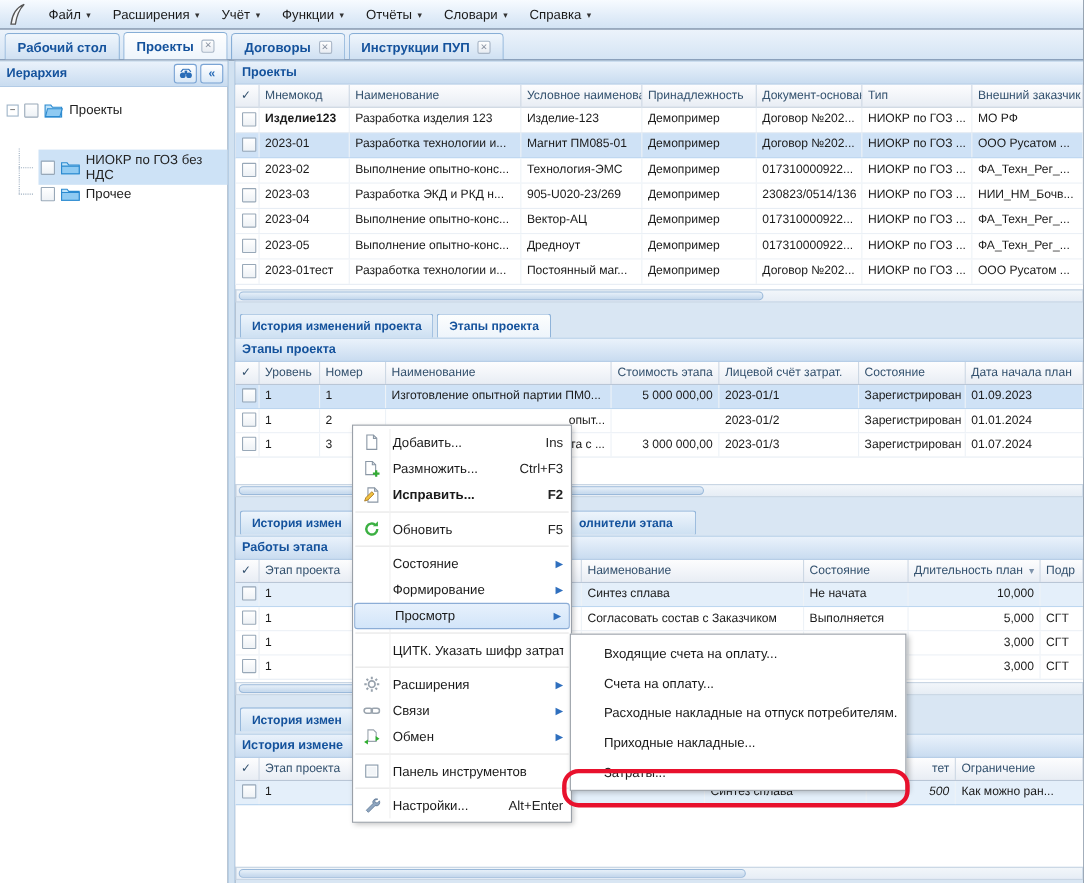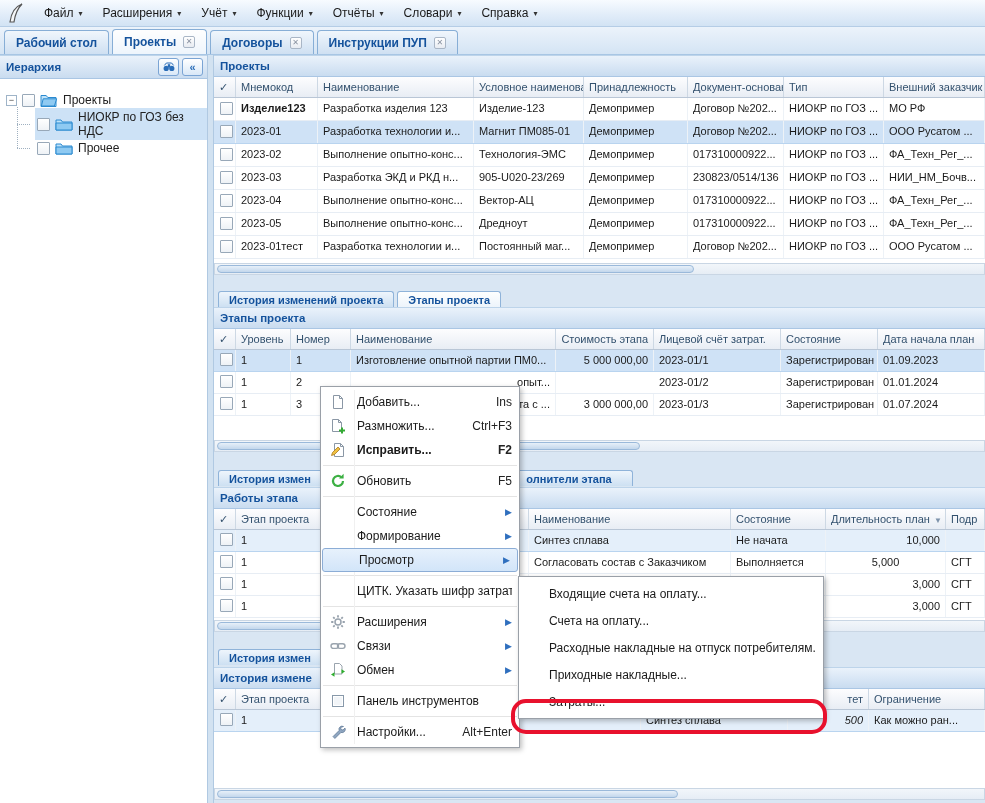--- a/index.html
+++ b/index.html
@@ -41,21 +41,21 @@
   .hbtn { width:21px; height:18px; border:1px solid #7aa4d4; border-radius:3px;
           background:linear-gradient(#fff,#d9e8f7); display:inline-flex; align-items:center;
           justify-content:center; color:#2a6db8; font-weight:bold; font-size:11px; }
   .tree { padding:9px 0 0 6px; }
   .titem { display:flex; align-items:center; height:24px; gap:5px; font-size:12px; color:#222; }
   .exp { width:11px; height:11px; border:1px solid #9fb4c8; background:#fff; font-size:9px;
          line-height:9px; text-align:center; color:#444; flex:none; }
   .cb { width:13px; height:13px; border:1px solid #98a8b8; border-radius:1px;
         background:linear-gradient(#fff,#eef2f6); flex:none; display:inline-block; }
   .folder { width:18px; height:14px; flex:none; display:inline-flex; }
-  .tchildren { position:relative; margin-left:11px; }
+  .tchildren { position:relative; margin-left:11px;margin-top:28px; }
   .tchildren::before { content:""; position:absolute; left:0; top:-5px; bottom:12px;
                        border-left:1px dotted #9fb0c0; }
   .dots { width:13px; border-top:1px dotted #9fb0c0; flex:none; }
   .titem .hl { display:inline-flex; align-items:center; gap:5px; padding:2px 5px 2px 2px; }
   .titem.sel .hl { background:#cde2f6; }
 
   
   .main { position:absolute; left:214px; top:55px; width:771px; bottom:0; background:#d9e6f3; }
   .panel { position:absolute; left:0; width:771px; }
   .tbl { background:#fff; overflow:hidden; }
@@ -75,21 +75,21 @@
   .rows22 .td .cb { margin-top:3px; }
   .trow.sel { background:#cfe2f6; border-bottom:1px solid #b9d4ef; }
   .tbl2 .trow.sel { background:#e4effa; }
   .hscroll { position:relative; height:12px; background:linear-gradient(#f2f6fa,#e6edf5);
              border:1px solid #c9d6e4; }
   .hthumb { position:absolute; left:2px; top:1px; height:8px; border:1px solid #9ab9da;
             border-radius:4px; background:linear-gradient(#e7f0f9,#c3d7ec); }
 
   .tabrow { position:absolute; left:0; width:771px; height:24px; display:flex;
             align-items:flex-end; padding-left:4px; }
-  .stab { height:16px; display:inline-flex; align-items:center; justify-content:center;
+  .stab { height:22px; display:inline-flex; align-items:center; justify-content:center;
           padding:4px 10px; border:1px solid #8fb3d9; border-bottom:none; border-radius:3px 3px 0 0;
           margin-right:3px; font-size:11px; font-weight:bold; color:#14529c;
           background:linear-gradient(#eef5fc,#cde0f2); white-space:nowrap; overflow:hidden; }
   .stab.active { background:linear-gradient(#fdfefe,#edf4fb); }
 
   
   .menu { position:absolute; left:320px; top:386px; width:200px; background:#fff;
           border:1px solid #9aa0a8; box-shadow:2px 2px 5px rgba(0,0,0,.25);
           padding:3px 0; z-index:100; font-size:12px; }
   .menu::before { content:""; position:absolute; left:33px; top:3px; bottom:3px;
@@ -411,21 +411,21 @@
             <div class="td" style="width: 202px;">Синтез сплава</div>
             <div class="td" style="width: 95px;">Не начата</div>
             <div class="td r" style="width: 120px;">10,000</div>
             <div class="td" style="flex: 1 1 0%;"></div>
           </div>
           <div class="trow">
             <div class="td" style="width: 22px;"><span class="cb"></span></div>
             <div class="td" style="width: 293px;">1</div>
             <div class="td" style="width: 202px;">Согласовать состав с Заказчиком</div>
             <div class="td" style="width: 95px;">Выполняется</div>
-            <div class="td r" style="width: 120px; text-align: center;">5,000</div>
+            <div class="td r" style="width: 120px;">5,000</div>
             <div class="td" style="flex: 1 1 0%;">СГТ</div>
           </div>
           <div class="trow">
             <div class="td" style="width: 22px;"><span class="cb"></span></div>
             <div class="td" style="width: 293px;">1</div>
             <div class="td" style="width: 202px;"></div>
             <div class="td" style="width: 95px;"></div>
             <div class="td r" style="width: 120px;">3,000</div>
             <div class="td" style="flex: 1 1 0%;">СГТ</div>
           </div>

